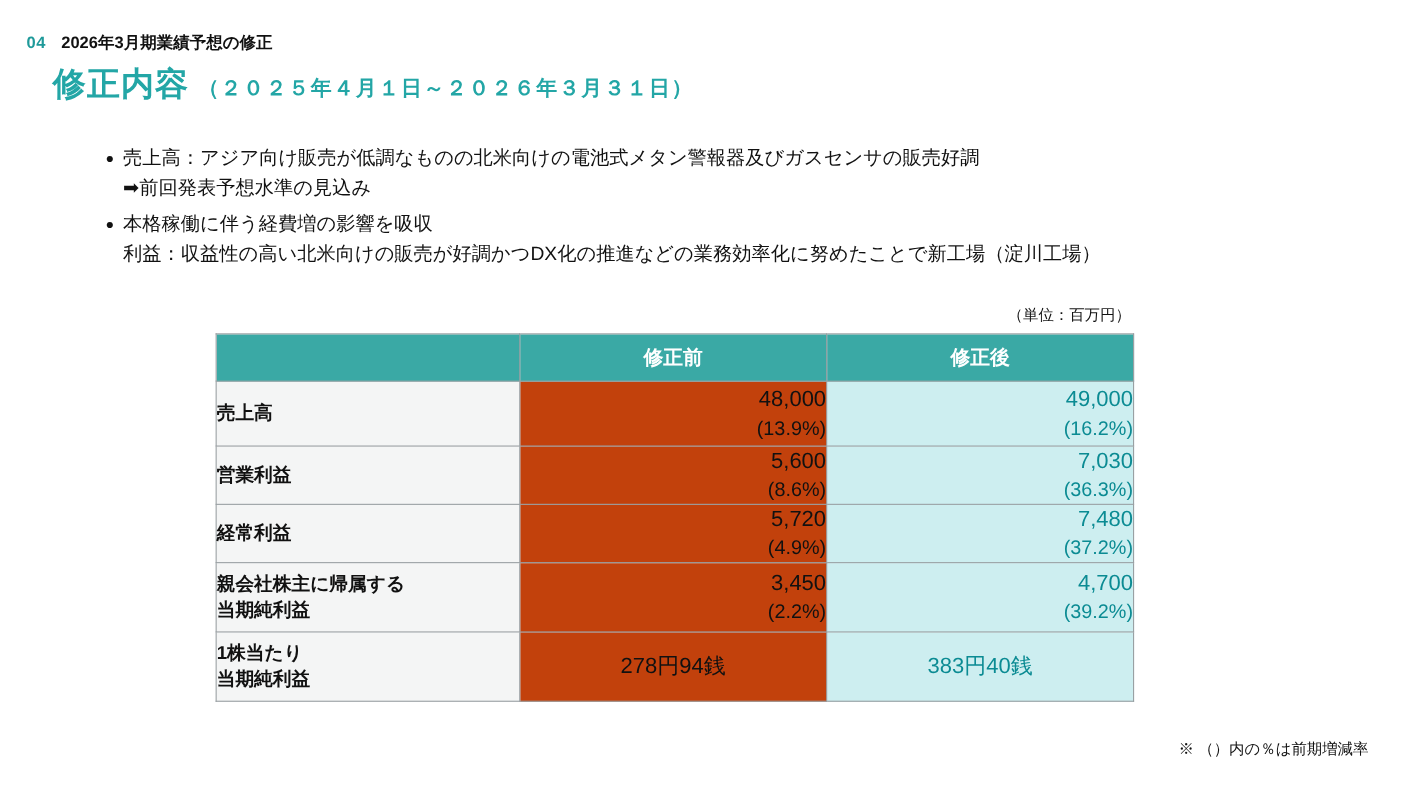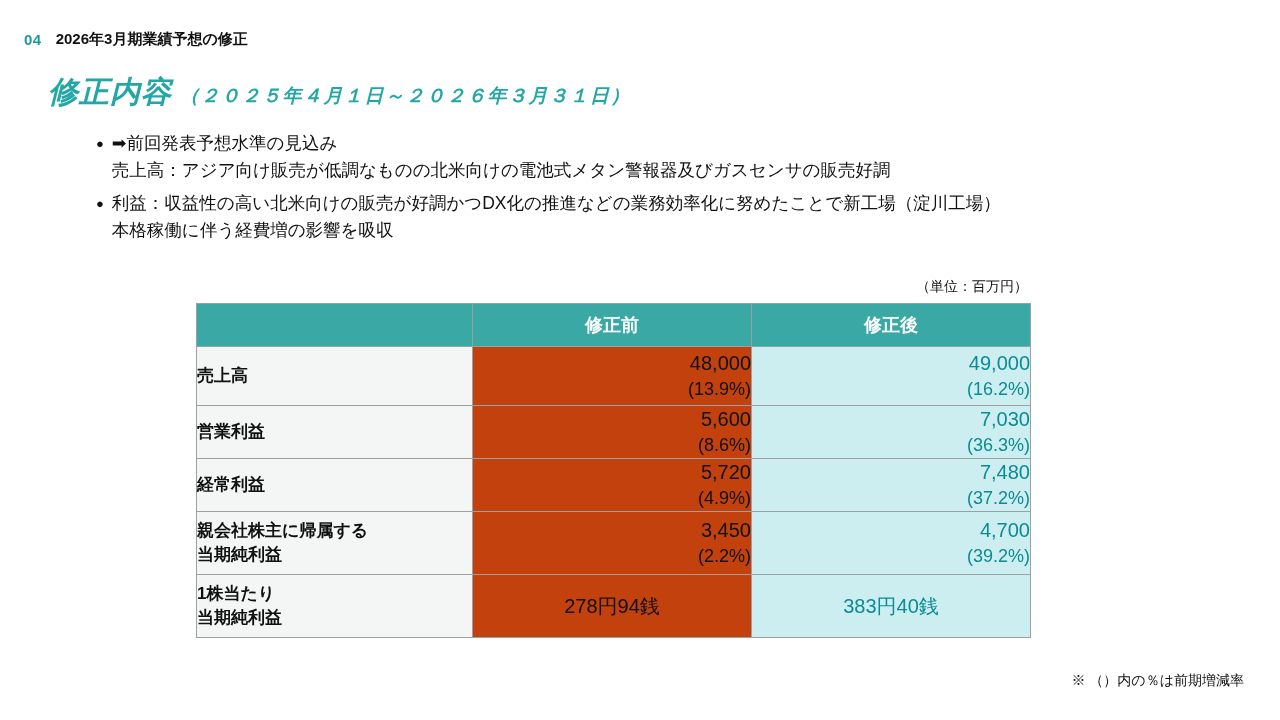--- a/index.html
+++ b/index.html
@@ -33,25 +33,24 @@
   }
   .slide-header-title {
     color: #111111;
     font-size: 15px;
     font-weight: bold;
   }
 
   
   .main-title-row {
     position: absolute;
-    top: 72px;
+    top: 56px;
     left: 48px;
     display: flex;
     align-items: baseline;
-    font-style: italic;
   }
   .main-title {
     color: #23a6a6;
     font-size: 30px;
     font-weight: bold;
     letter-spacing: 1px;
   }
   .main-title-sub {
     color: #23a6a6;
     font-size: 19px;
@@ -191,30 +190,30 @@
 <div class="main-title-row">
   <span class="main-title">修正内容</span>
   <span class="main-title-sub">（２０２５年４月１日～２０２６年３月３１日）</span>
 </div>
 
 <div class="bullets">
 
   <div class="bullet-block">
     <span class="bullet-dot">●</span>
     <span class="bullet-body">
+      <span class="bullet-sub">売上高：アジア向け販売が低調なものの北米向けの電池式メタン警報器及びガスセンサの販売好調</span>
       <span class="bullet-sub">➡前回発表予想水準の見込み</span>
-      <span class="bullet-sub">売上高：アジア向け販売が低調なものの北米向けの電池式メタン警報器及びガスセンサの販売好調</span>
     </span>
   </div>
 
   <div class="bullet-block">
     <span class="bullet-dot">●</span>
     <span class="bullet-body">
+      <span class="bullet-sub">本格稼働に伴う経費増の影響を吸収</span>
       <span class="bullet-sub">利益：収益性の高い北米向けの販売が好調かつDX化の推進などの業務効率化に努めたことで新工場（淀川工場）</span>
-      <span class="bullet-sub">本格稼働に伴う経費増の影響を吸収</span>
     </span>
   </div>
 
 </div>
 
 <div class="unit-note">（単位：百万円）</div>
 
 <div class="table-wrap">
   <table class="fin">
     <colgroup>

